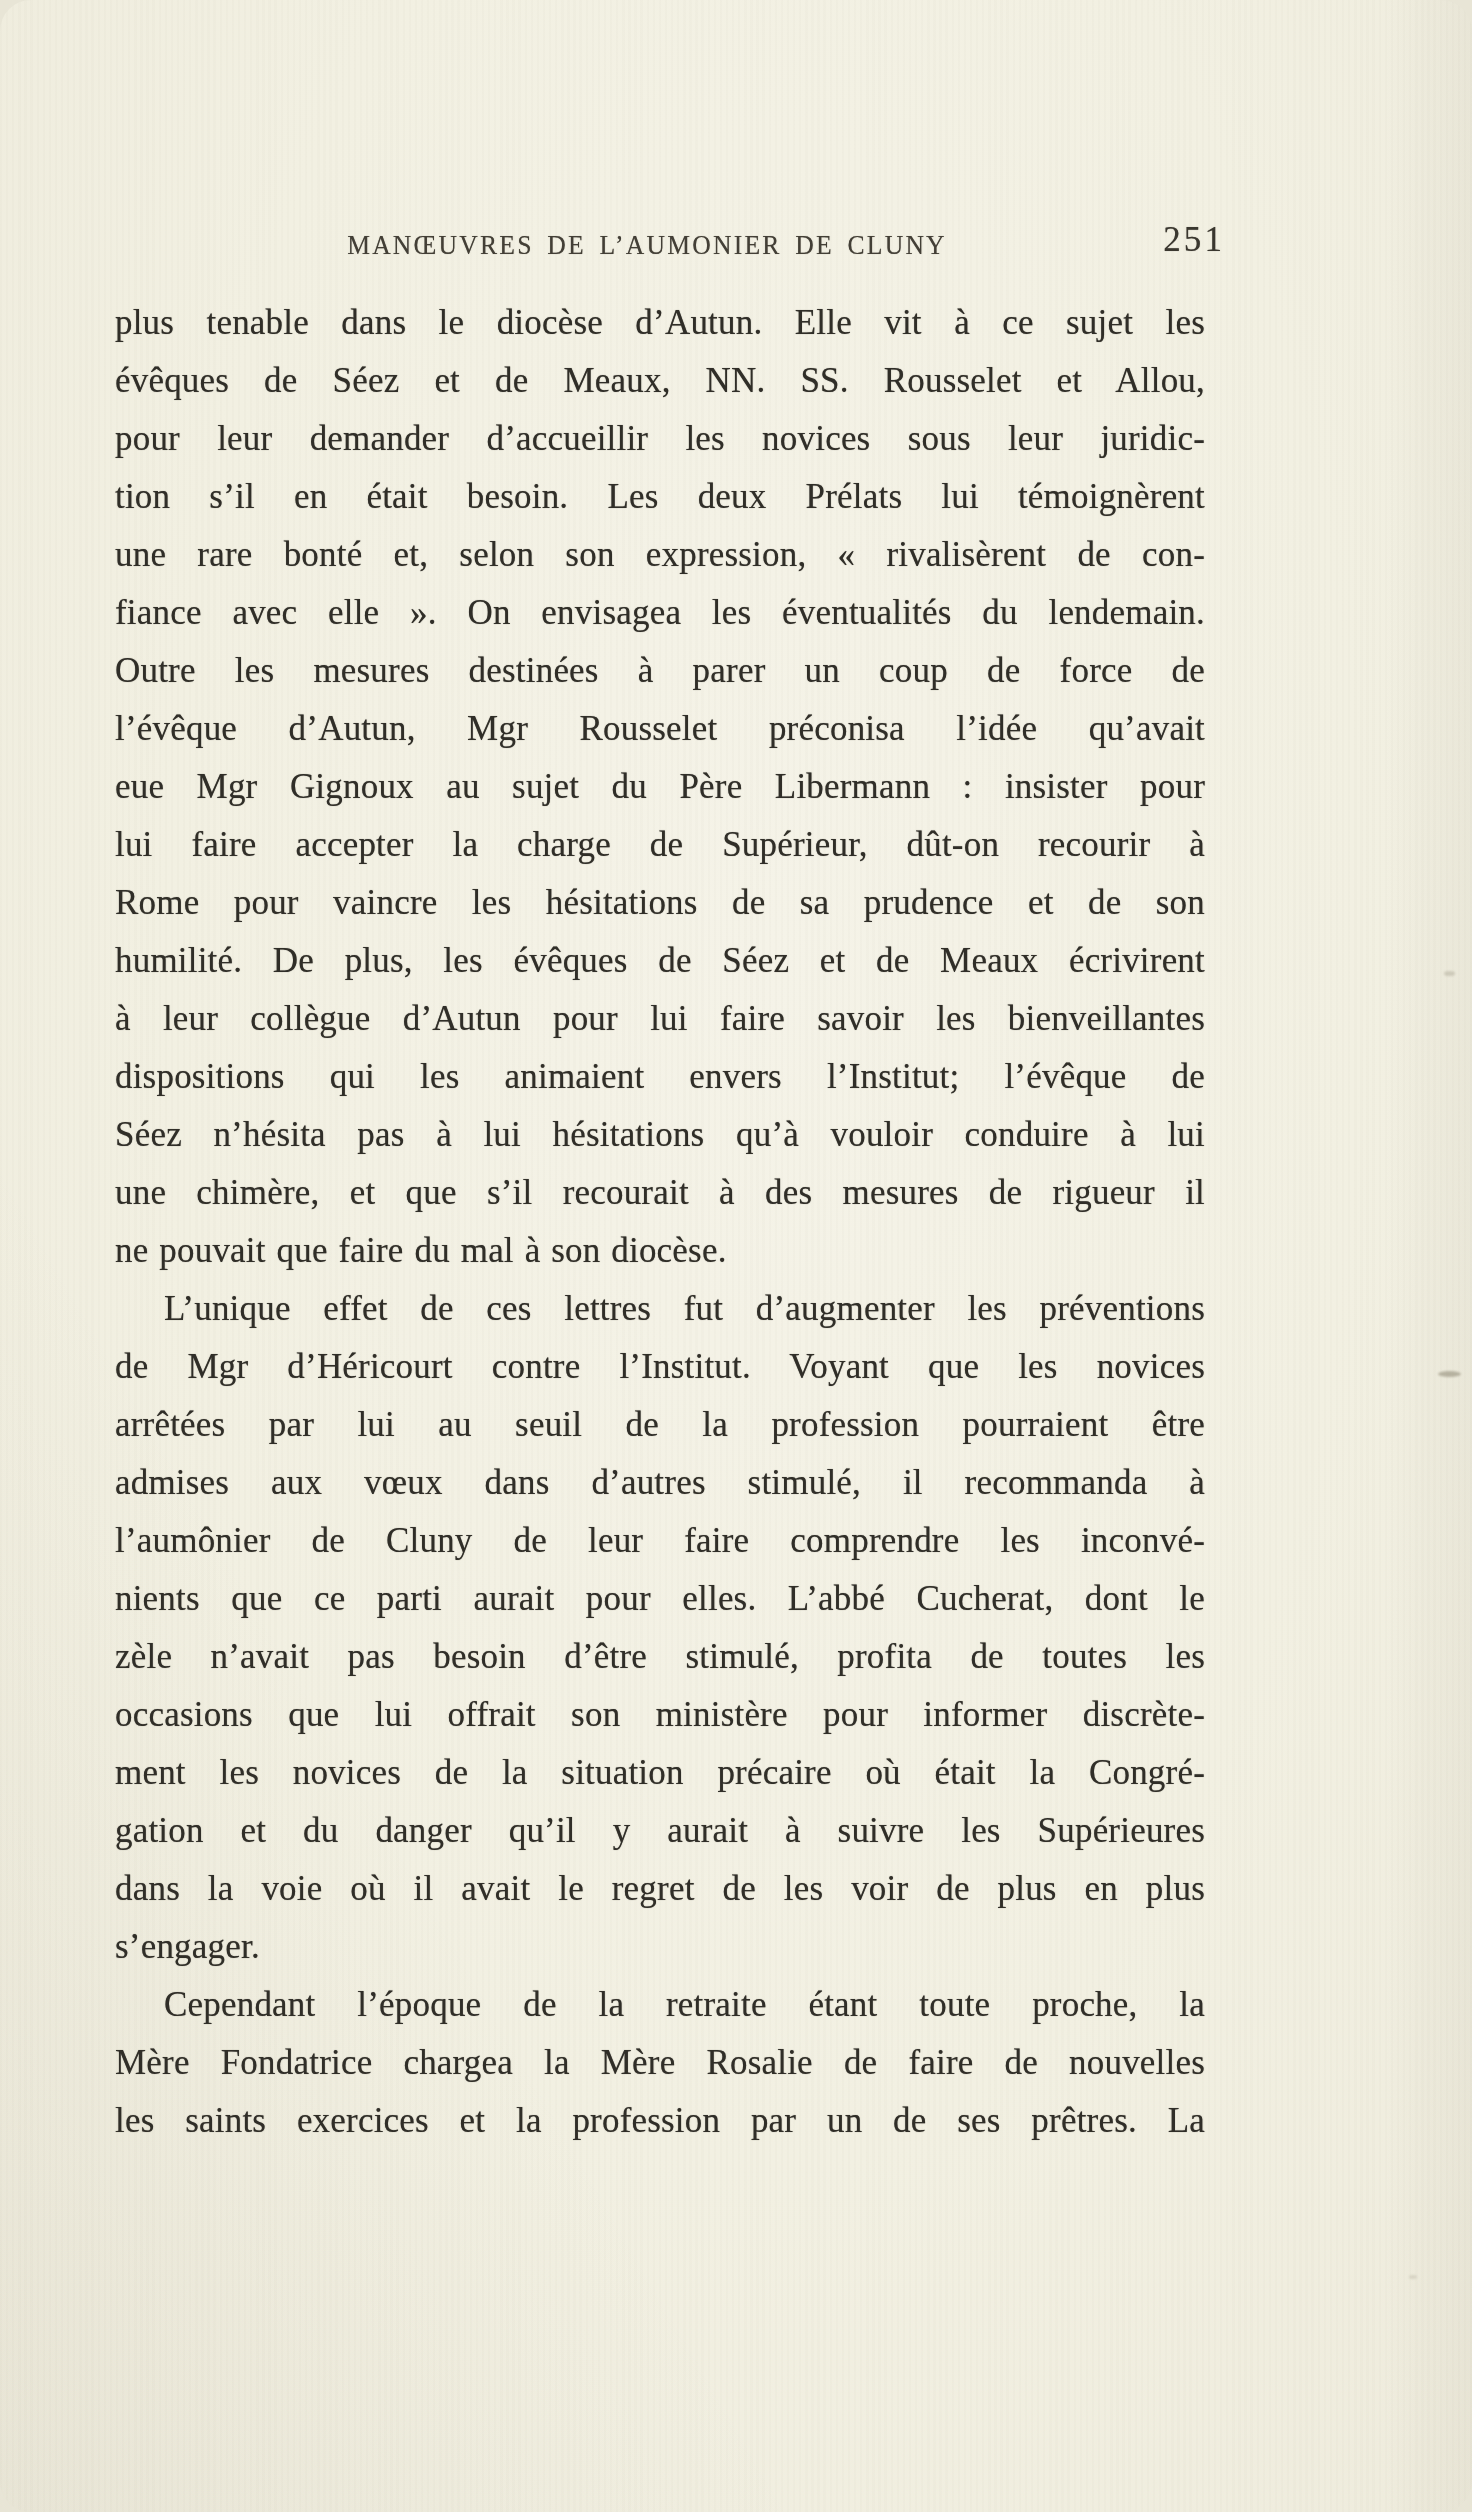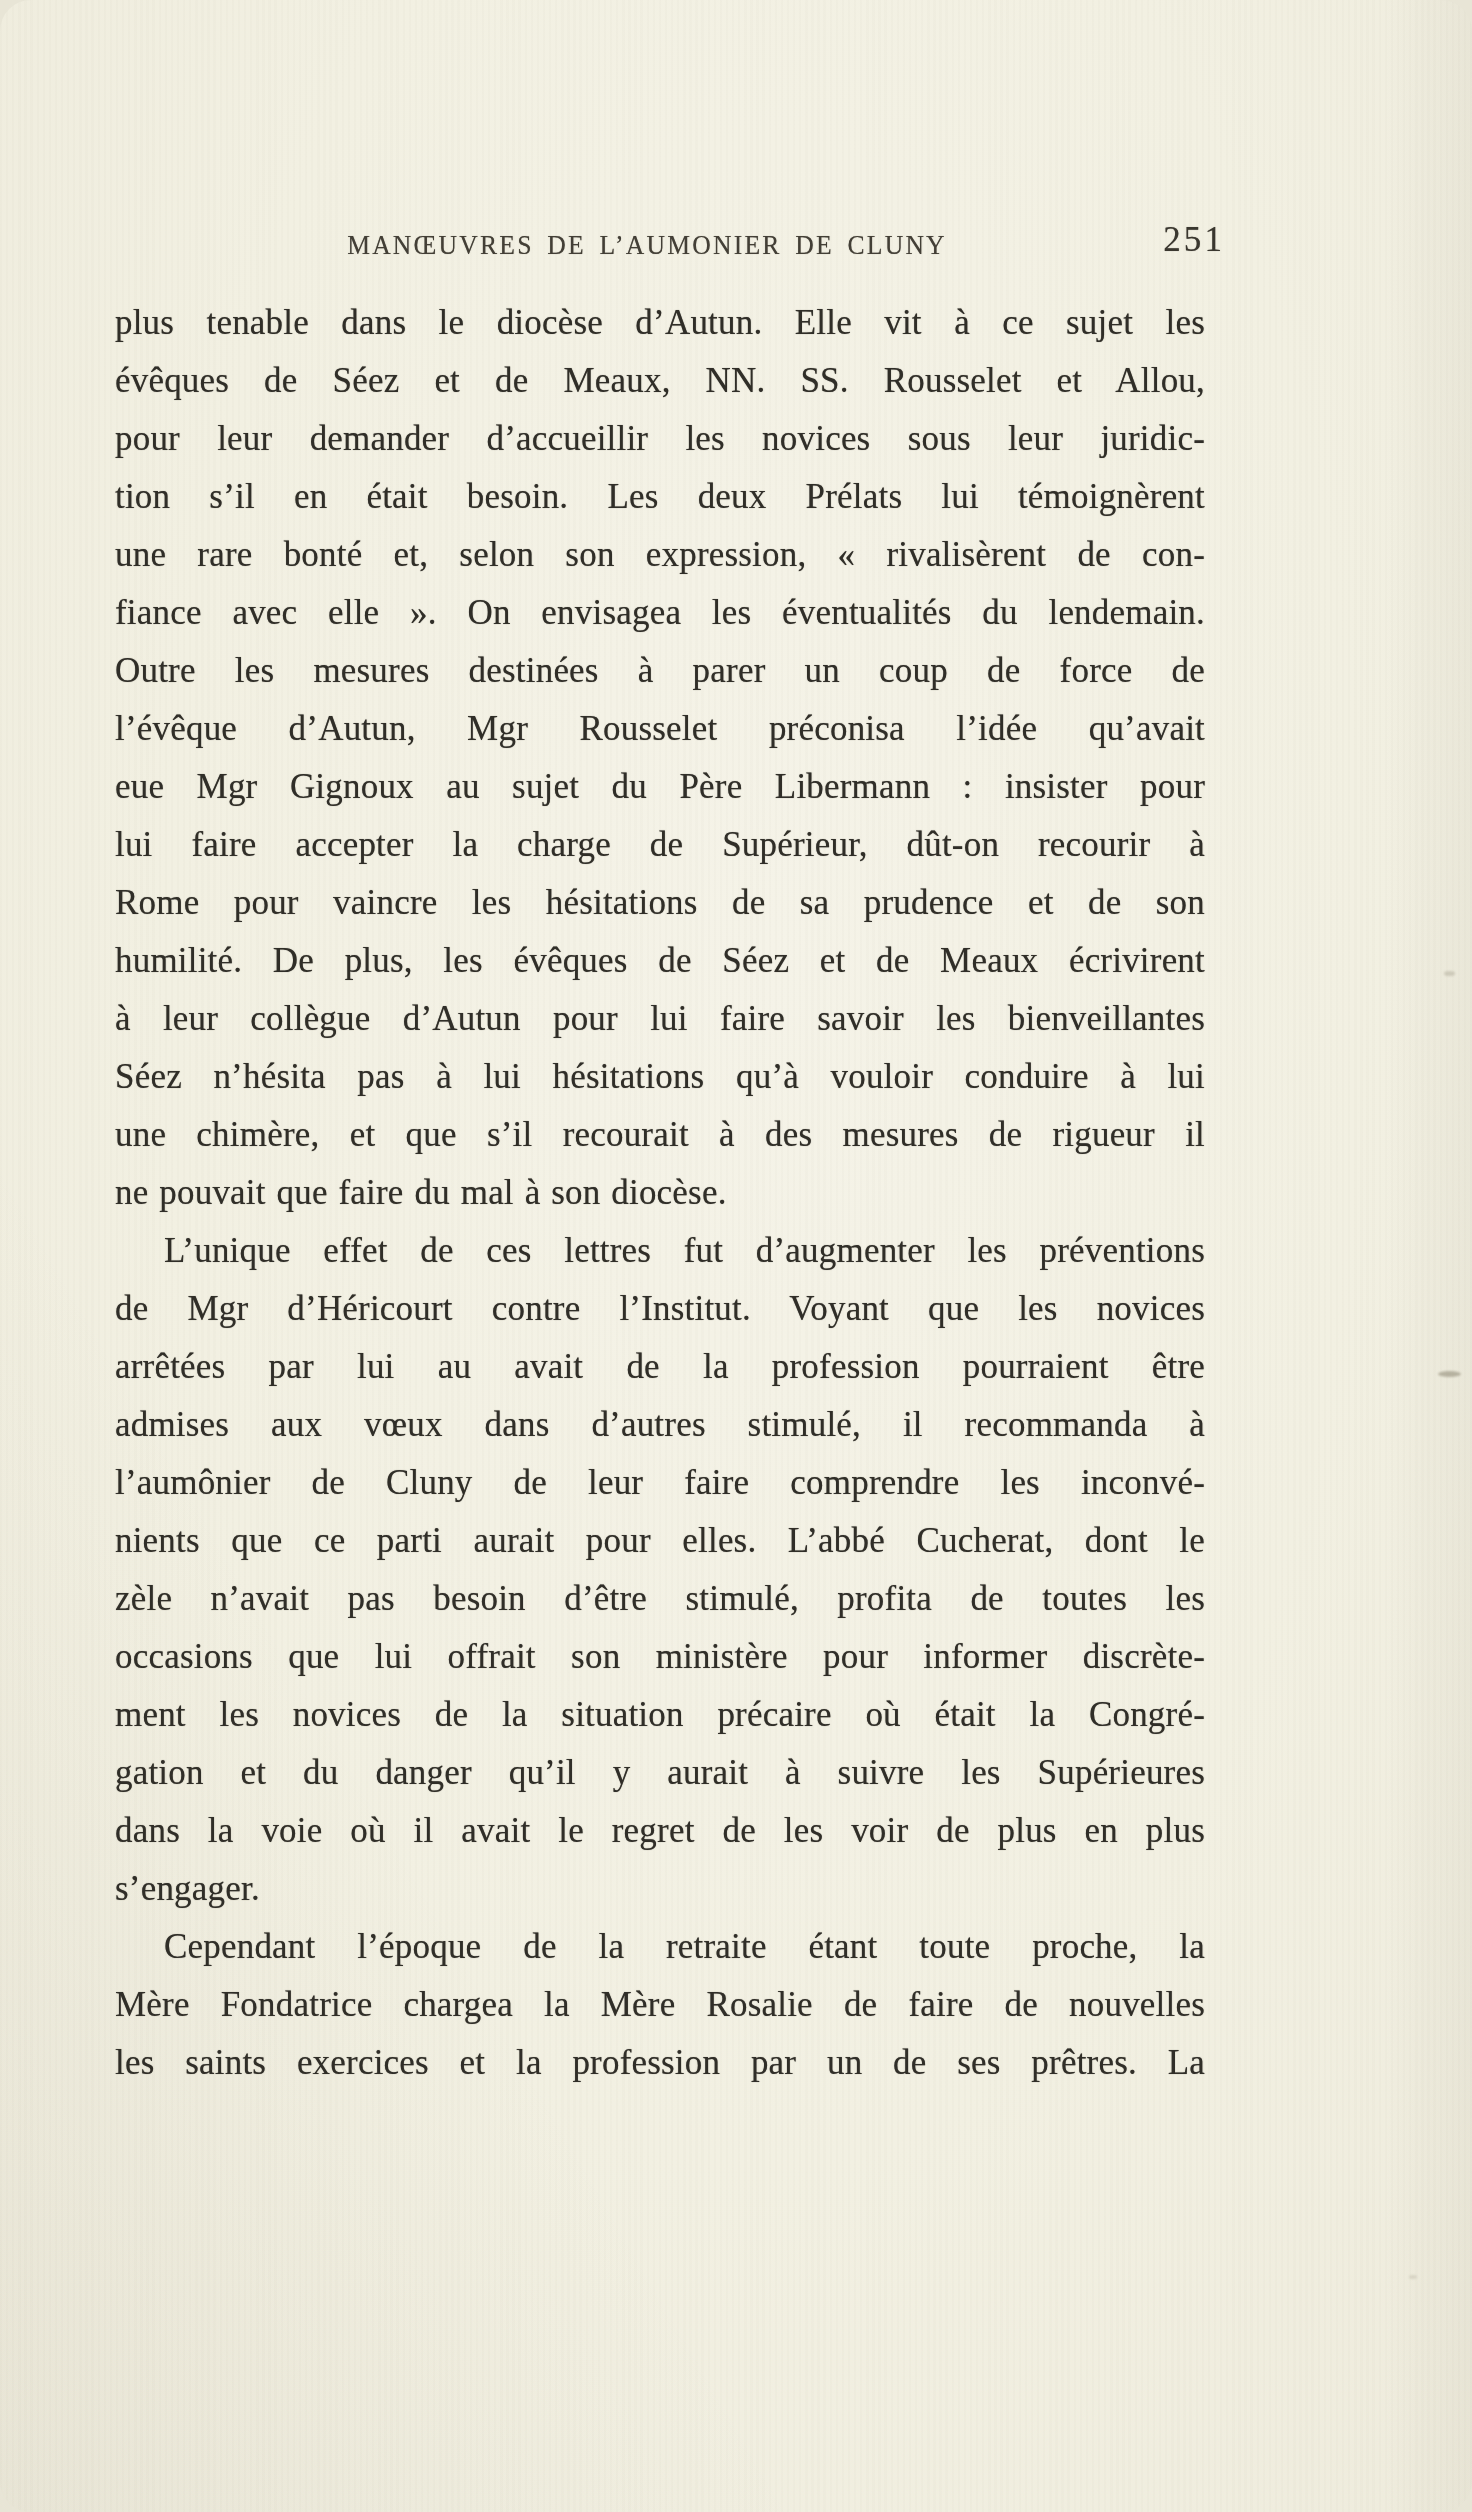--- a/index.html
+++ b/index.html
@@ -116,27 +116,28 @@
     <div class="line">tion s’il en était besoin. Les deux Prélats lui témoignèrent</div>
     <div class="line">une rare bonté et, selon son expression, « rivalisèrent de con-</div>
     <div class="line">fiance avec elle ». On envisagea les éventualités du lendemain.</div>
     <div class="line">Outre les mesures destinées à parer un coup de force de</div>
     <div class="line">l’évêque d’Autun, Mgr Rousselet préconisa l’idée qu’avait</div>
     <div class="line">eue Mgr Gignoux au sujet du Père Libermann : insister pour</div>
     <div class="line">lui faire accepter la charge de Supérieur, dût-on recourir à</div>
     <div class="line">Rome pour vaincre les hésitations de sa prudence et de son</div>
     <div class="line">humilité. De plus, les évêques de Séez et de Meaux écrivirent</div>
     <div class="line">à leur collègue d’Autun pour lui faire savoir les bienveillantes</div>
+    <div class="line">dispositions qui les animaient envers l’Institut; l’évêque de</div>
     <div class="line">Séez n’hésita pas à lui hésitations qu’à vouloir conduire à lui</div>
     <div class="line">une chimère, et que s’il recourait à des mesures de rigueur il</div>
     <div class="line end">ne pouvait que faire du mal à son diocèse.</div>
 
     <div class="line indent">L’unique effet de ces lettres fut d’augmenter les préventions</div>
     <div class="line">de Mgr d’Héricourt contre l’Institut. Voyant que les novices</div>
-    <div class="line">arrêtées par lui au avait de la profession pourraient être</div>
+    <div class="line">arrêtées par lui au seuil de la profession pourraient être</div>
     <div class="line">admises aux vœux dans d’autres stimulé, il recommanda à</div>
     <div class="line">l’aumônier de Cluny de leur faire comprendre les inconvé-</div>
     <div class="line">nients que ce parti aurait pour elles. L’abbé Cucherat, dont le</div>
     <div class="line">zèle n’avait pas besoin d’être stimulé, profita de toutes les</div>
     <div class="line">occasions que lui offrait son ministère pour informer discrète-</div>
     <div class="line">ment les novices de la situation précaire où était la Congré-</div>
     <div class="line">gation et du danger qu’il y aurait à suivre les Supérieures</div>
     <div class="line">dans la voie où il avait le regret de les voir de plus en plus</div>
     <div class="line end">s’engager.</div>
 

